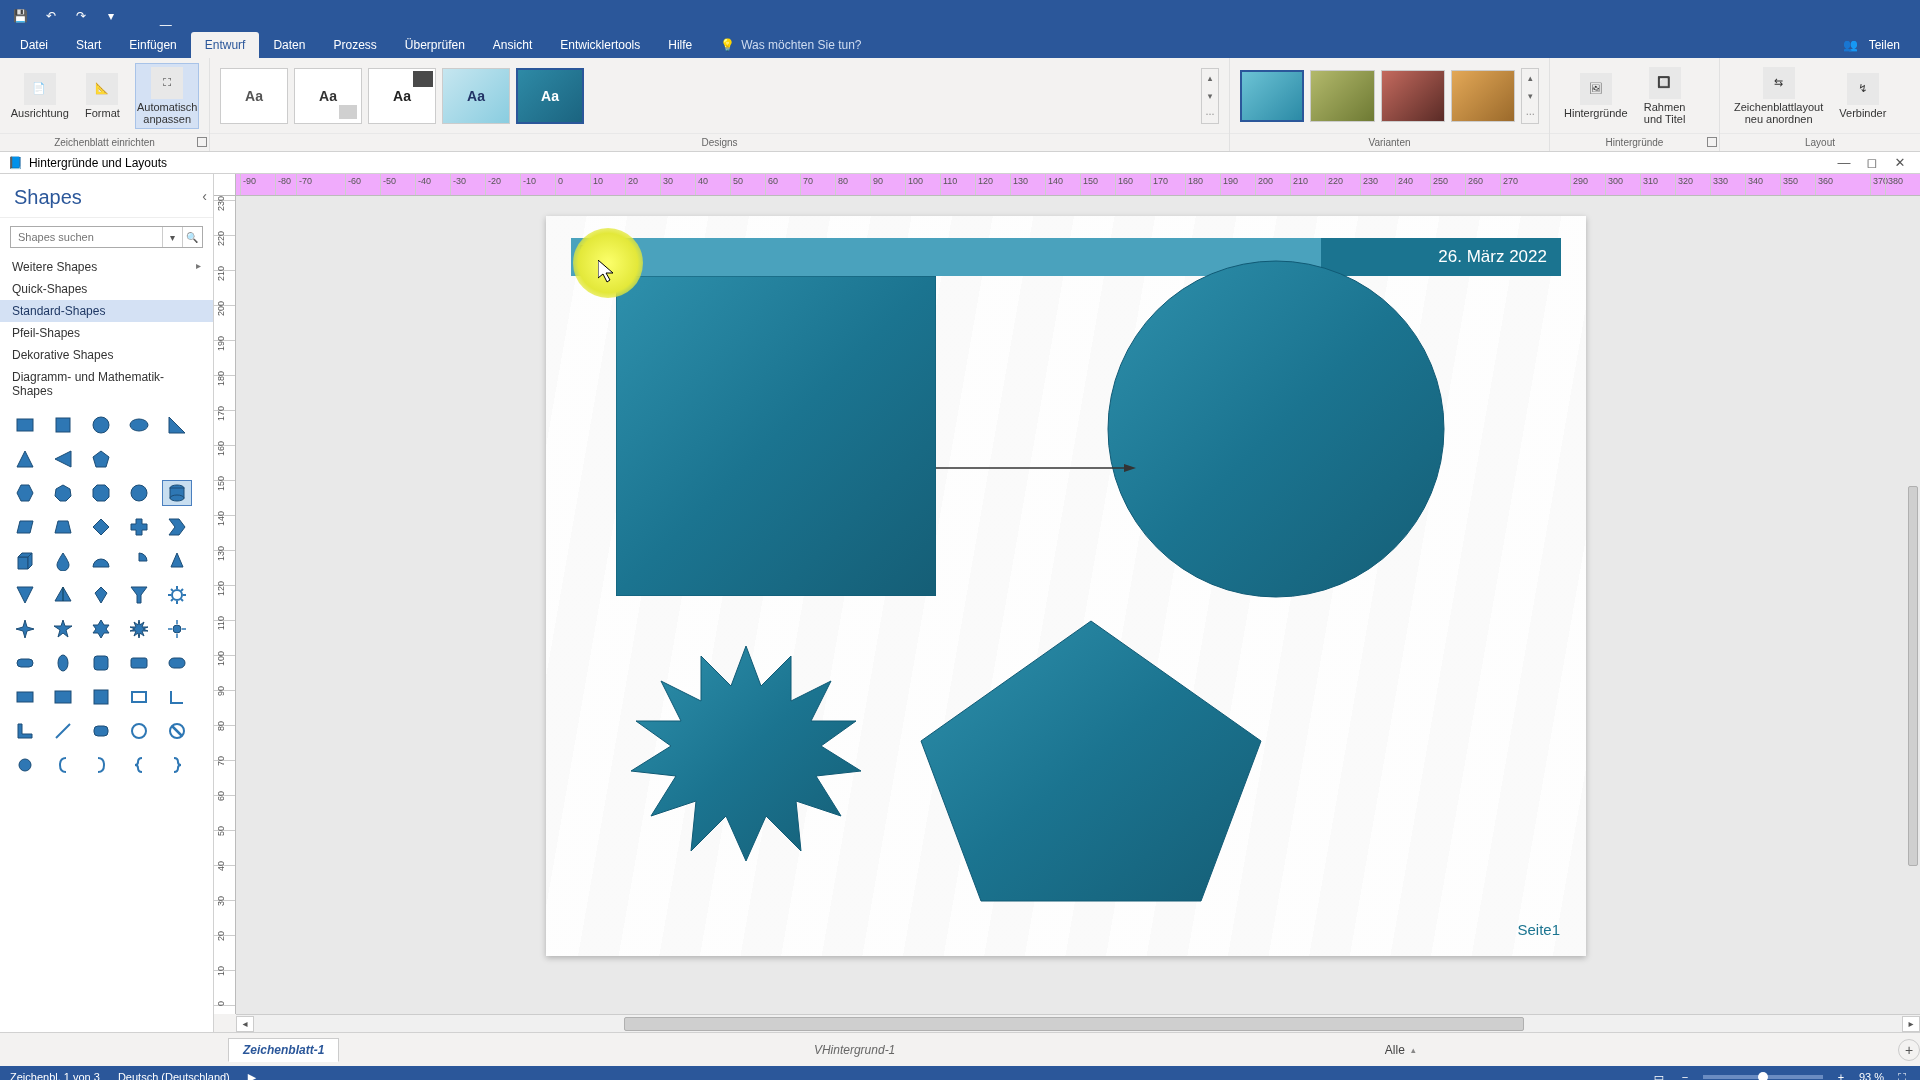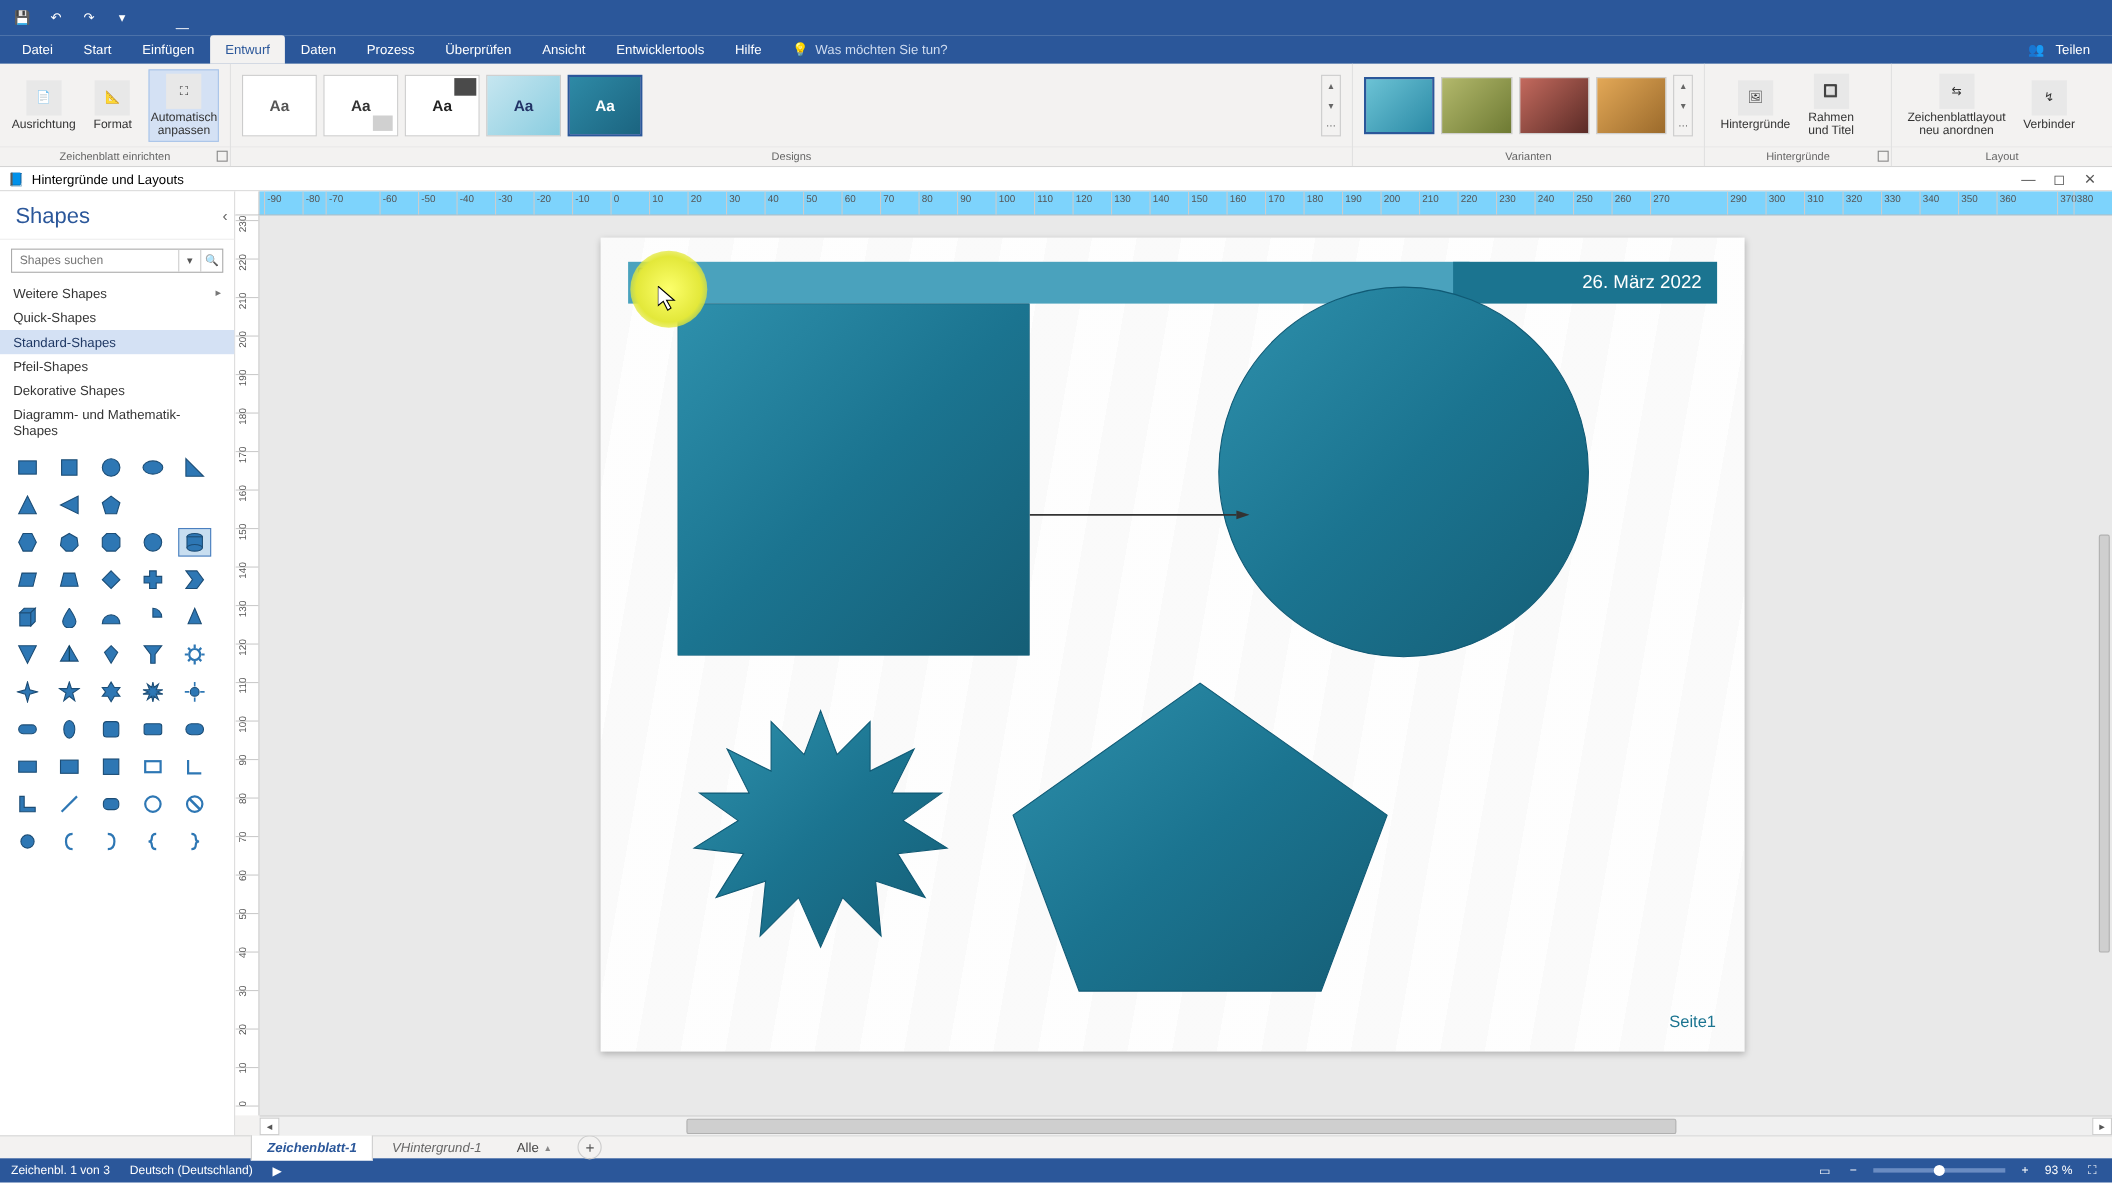--- a/index.html
+++ b/index.html
@@ -62,21 +62,21 @@
 .shape-section .arrow { float:right; font-size:10px; color:#777;}
 .shape-grid { padding: 10px 10px; display: grid; grid-template-columns: repeat(5, 30px); gap: 8px 8px; }
 .shape-cell { width: 30px; height: 26px; display: flex; align-items: center; justify-content: center; cursor: grab; }
 .shape-cell.selected { background: #c8def0; border:1px solid #4a7fbf;}
 .shape-cell svg { width: 20px; height: 20px; }
 .sfill { fill: #2e77b4; stroke: #1c4d76; stroke-width: 1; }
 .sfill-none { fill: none; stroke: #2e77b4; stroke-width: 2; }
 
 
 .canvas-wrap { flex: 1; position: relative; background: #f3f2f1; }
-.ruler-h { position: absolute; left: 22px; right: 0; top: 0; height: 22px; background: #7dd3fc; border-bottom: 1px solid #bbb; overflow: hidden; }
+.ruler-h { position: absolute; left: 22px; right: 0; top: 0; height: 22px; background: #f0abfc; border-bottom: 1px solid #bbb; overflow: hidden; }
 .ruler-v { position: absolute; left: 0; top: 22px; bottom: 18px; width: 22px; background: #fff; border-right: 1px solid #bbb; overflow: hidden; }
 .ruler-corner { position: absolute; left: 0; top: 0; width: 22px; height: 22px; background: #fff; border-right: 1px solid #bbb; border-bottom: 1px solid #bbb; }
 .ruler-h .ticks, .ruler-v .ticks { position:relative; font-size:9px; color:#555; }
 .ruler-h .tick { position:absolute; top:0; width:1px; height:22px; border-left:1px solid #ccc; }
 .ruler-h .tick span { position:absolute; top:2px; left:2px; }
 .ruler-v .tick { position:absolute; left:0; height:1px; width:22px; border-top:1px solid #ccc; }
 .ruler-v .tick span { position:absolute; left:2px; top:-5px; writing-mode:sideways-lr; font-size:9px;}
 .canvas-view { position: absolute; left: 22px; right: 0; top: 22px; bottom: 18px; background: #e9e9e9; overflow: hidden; }
 .page { position: absolute; left: 310px; top: 20px; width: 1040px; height: 740px; background: #fff; box-shadow: 0 2px 6px rgba(0,0,0,0.25); }
 .page-bg { position:absolute; inset:0; background:
@@ -100,21 +100,21 @@
 
 
 .hscroll { position:absolute; left:22px; right:0; bottom:0; height:18px; background:#f0f0f0; border-top:1px solid #ccc; display:flex; align-items:center;}
 .hscroll .sbtn { width:18px; height:16px; border:1px solid #ccc; background:#fff; font-size:10px; display:flex; align-items:center; justify-content:center; color:#555;}
 .hscroll .track { flex:1; height:16px; position:relative; }
 .hscroll .thumb { position:absolute; left:370px; width:900px; height:14px; top:1px; background:#cfcfcf; border:1px solid #b0b0b0; border-radius:2px;}
 .vscroll { position:absolute; right:0; top:10px; width:14px; bottom:60px; }
 .vscroll .vthumb { position:absolute; left:2px; width:10px; top:280px; height:380px; background:#cfcfcf; border:1px solid #b0b0b0; border-radius:2px;}
 
 
-.page-tabs { height: 21px; background: #f3f2f1; border-top: 1px solid #d1d1d1; display: flex; align-items: center; font-size: 12px; padding-left: 228px; gap: 2px; }
+.page-tabs { height: 34px; background: #f3f2f1; border-top: 1px solid #d1d1d1; display: flex; align-items: center; font-size: 12px; padding-left: 228px; gap: 2px; justify-content: space-between; }
 .ptab { height: 24px; padding: 0 14px; display: flex; align-items: center; color: #444; cursor: pointer; border:1px solid transparent;}
 .ptab.active { background: #fff; border:1px solid #ccc; border-bottom:1px solid #fff; color: #2b579a; font-weight:600; font-style:italic;}
 .ptab.bg-tab { font-style: italic; color:#666;}
 .ptab .dd { margin-left:6px; font-size:9px; color:#888;}
 .add-page { width:22px; height:22px; border:1px solid #ccc; border-radius:50%; display:flex; align-items:center; justify-content:center; color:#555; font-size:14px; margin-left:8px; cursor:pointer;}
 
 
 .statusbar { height: 22px; background: #2b579a; color: #fff; display: flex; align-items: center; font-size: 11px; padding: 0 10px; gap: 18px; }
 .status-right { margin-left:auto; display:flex; align-items:center; gap:10px;}
 .zoom-slider { width:120px; height:4px; background:#6a8cc2; position:relative; }

